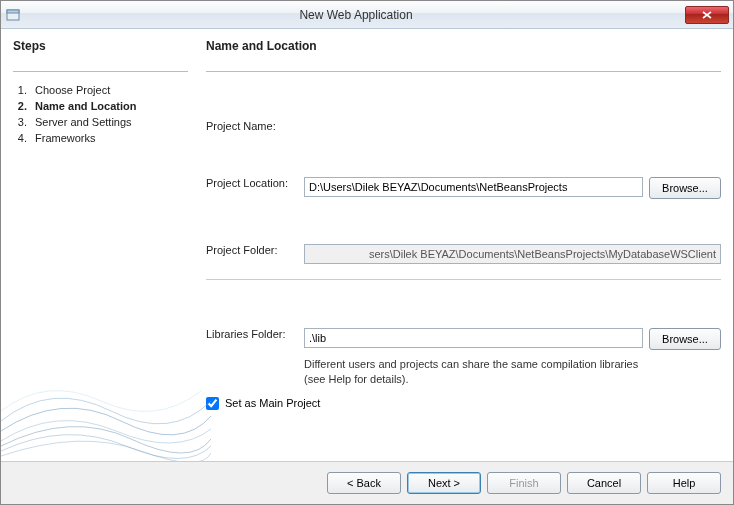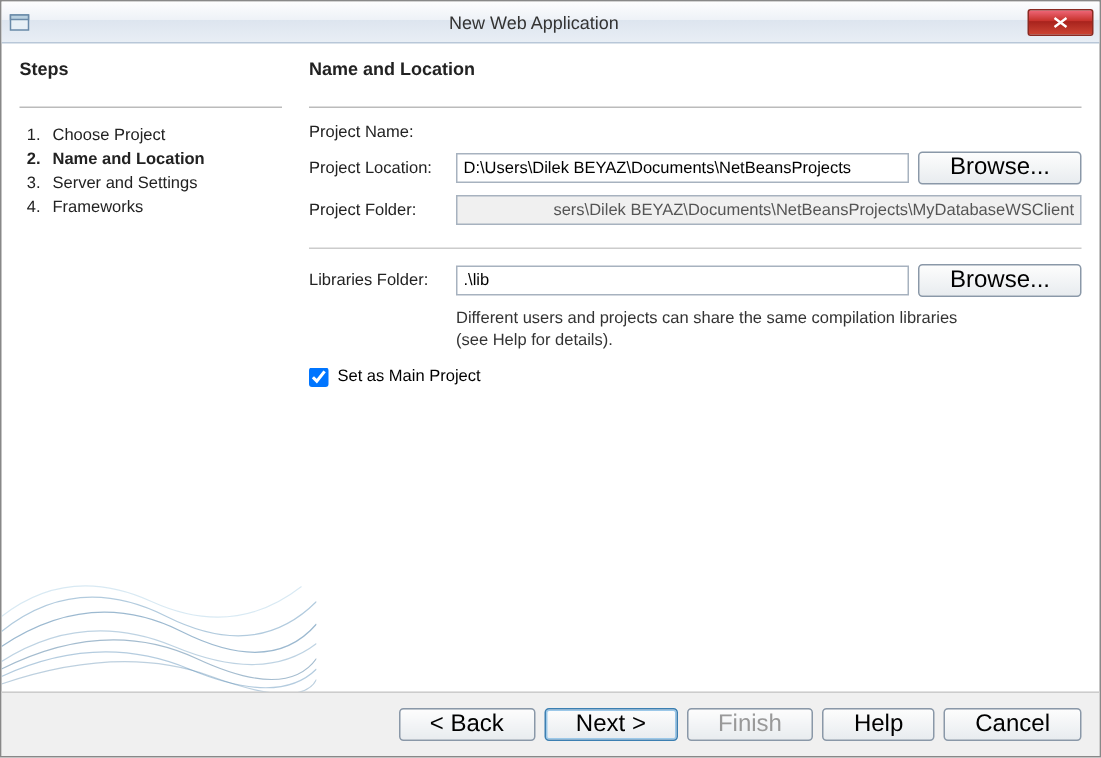--- a/index.html
+++ b/index.html
@@ -73,23 +73,24 @@
   width: 210px; height: 110px;
   pointer-events: none;
 }
 .right-panel {
   flex: 1;
   display: flex;
   flex-direction: column;
 }
 .form-row {
   display: flex;
-  align-items: center;
+  align-items: flex-start;
   margin-bottom: 7px;
   gap: 6px;
+  margin-top: 38px;
 }
 .form-row label {
   width: 92px;
   font-size: 11px;
   color: #222;
   white-space: nowrap;
 }
 .form-row input[type=text] {
   flex: 1;
   height: 20px;
@@ -100,25 +101,25 @@
   background: #fff;
 }
 .form-row input[readonly] {
   background: #f0f0f0;
   color: #555;
   text-align: right;
 }
 .btn {
   height: 22px;
   min-width: 72px;
-  padding: 0 20px;
+  padding: 0 8px;
   border: 1px solid #8a98a8;
   background: linear-gradient(to bottom, #fdfdfd, #e8ecef);
   border-radius: 3px;
-  font-size: 16px;
+  font-size: 11px;
   font-family: inherit;
   cursor: pointer;
 }
 .btn.default {
   border: 1px solid #3c7fb1;
   box-shadow: 0 0 0 1px #9cc8e8 inset;
 }
 .btn:disabled {
   color: #999;
   cursor: default;
@@ -240,15 +241,15 @@
       <input type="checkbox" checked="" style="">
       <label>Set as Main Project</label>
     </div>
   </div>
 </div>
 
 <div class="footer">
   <button class="btn">&lt; Back</button>
   <button class="btn default">Next &gt;</button>
   <button class="btn" disabled="">Finish</button>
+  <button class="btn">Cancel</button>
   <button class="btn">Help</button>
-  <button class="btn">Cancel</button>
 </div>
 
 </body></html>

